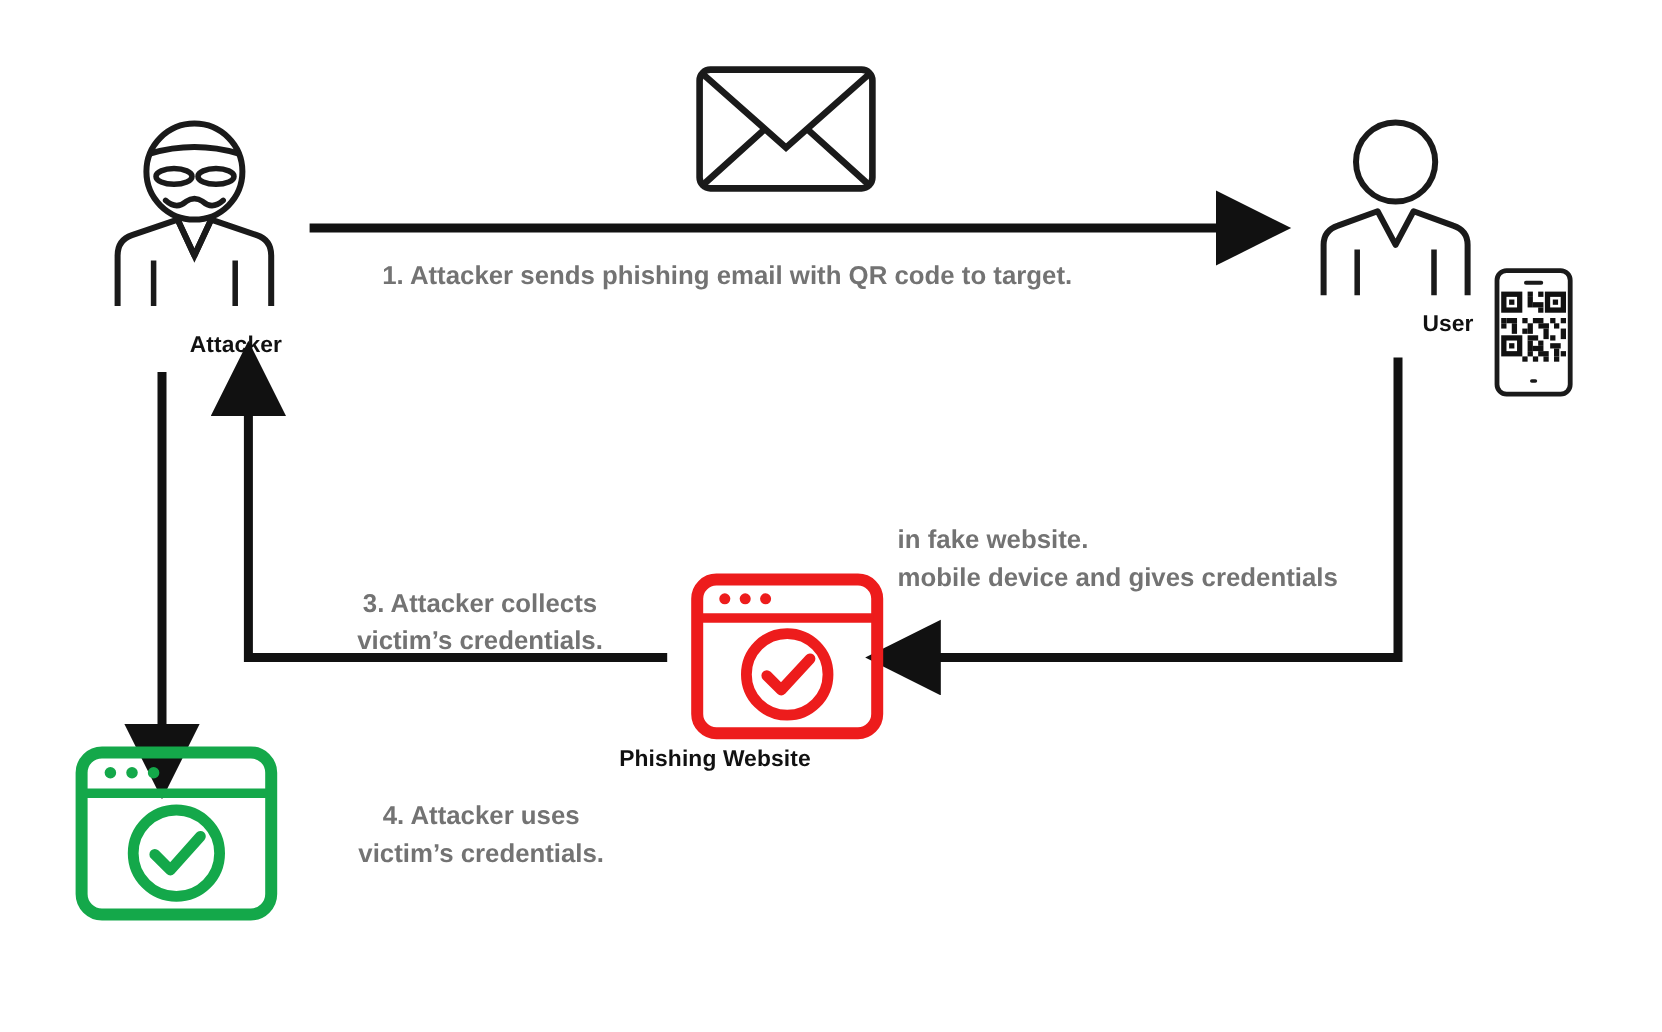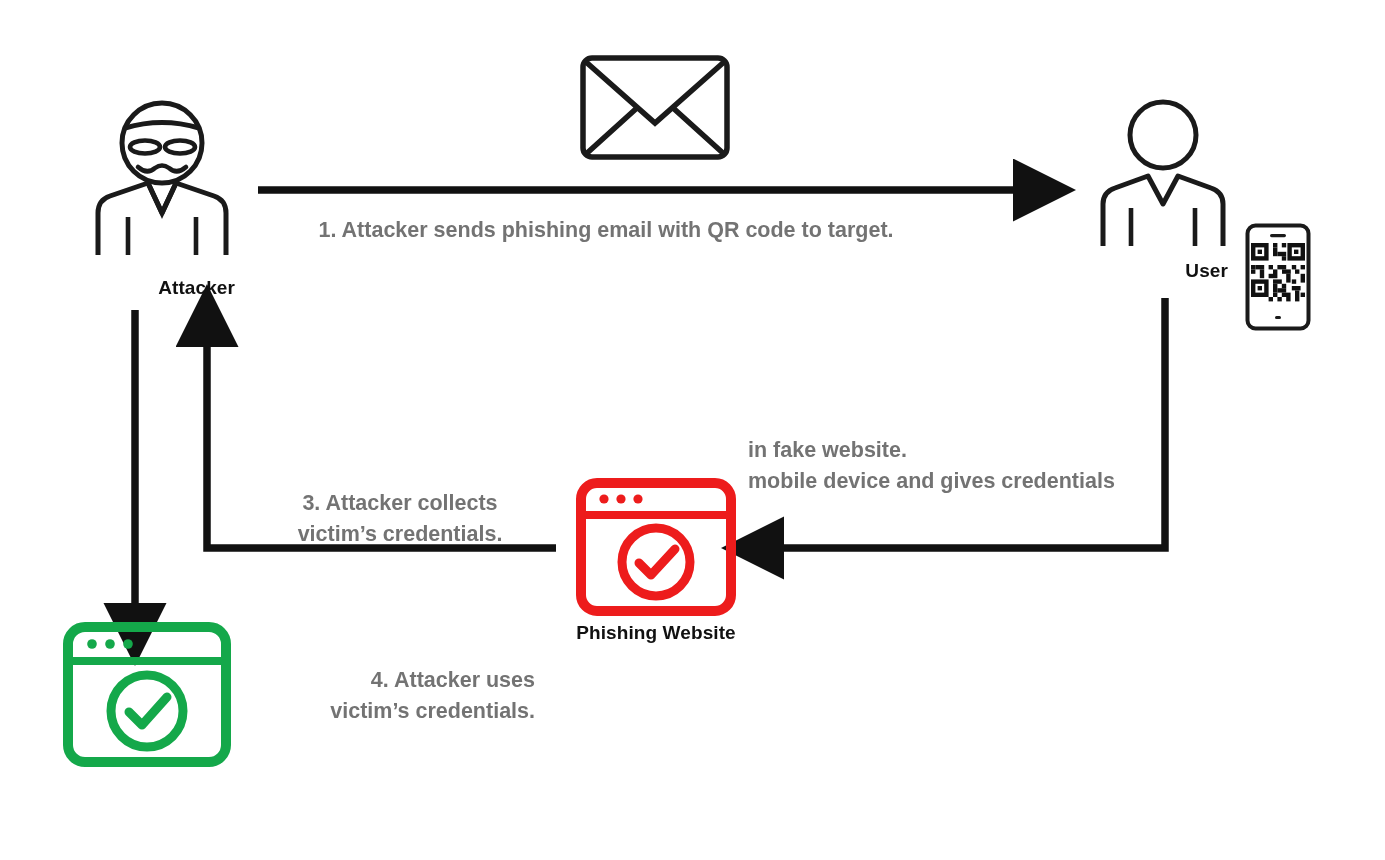--- a/index.html
+++ b/index.html
@@ -122,21 +122,21 @@
 
   <svg class="abs" style="left:576px;top:478px;width:160px;height:138px;" viewBox="0 0 160 138">
     <rect x="5" y="5" width="150" height="128" rx="16" ry="16" fill="none" stroke="#ED1C1C" stroke-width="10"></rect>
     <line x1="8" y1="37" x2="152" y2="37" stroke="#ED1C1C" stroke-width="8"></line>
     <circle cx="28" cy="21" r="4.6" fill="#ED1C1C"></circle>
     <circle cx="45" cy="21" r="4.6" fill="#ED1C1C"></circle>
     <circle cx="62" cy="21" r="4.6" fill="#ED1C1C"></circle>
     <circle cx="80" cy="84" r="34" fill="none" stroke="#ED1C1C" stroke-width="9"></circle>
     <path d="M63,85 L75,97 L99,71" fill="none" stroke="#ED1C1C" stroke-width="9" stroke-linecap="round" stroke-linejoin="round"></path>
   </svg>
-  <div class="abs label" style="left:516px;top:622px;width:280px;text-align:center;">Phishing Website</div>
+  <div class="abs label" style="left:516px;top:622px;width:280px;">Phishing Website</div>
 
   <svg class="abs" style="left:63px;top:622px;width:168px;height:145px;" viewBox="0 0 168 145">
     <rect x="5" y="5" width="158" height="135" rx="17" ry="17" fill="none" stroke="#14A84A" stroke-width="10"></rect>
     <line x1="8" y1="39" x2="160" y2="39" stroke="#14A84A" stroke-width="8"></line>
     <circle cx="29" cy="22" r="4.8" fill="#14A84A"></circle>
     <circle cx="47" cy="22" r="4.8" fill="#14A84A"></circle>
     <circle cx="65" cy="22" r="4.8" fill="#14A84A"></circle>
     <circle cx="84" cy="89" r="36" fill="none" stroke="#14A84A" stroke-width="9"></circle>
     <path d="M66,90 L79,103 L104,75" fill="none" stroke="#14A84A" stroke-width="9" stroke-linecap="round" stroke-linejoin="round"></path>
   </svg>
@@ -148,18 +148,18 @@
   <div class="abs step" style="left:748px;top:435px;width:400px;text-align:left;">
     <div>in fake website.</div>
     <div>mobile device and gives credentials</div>
   </div>
 
   <div class="abs step step-c" style="left:264px;top:452px;width:272px;margin-top:36px;">
     <div>3. Attacker collects</div>
     <div>victim’s credentials.</div>
   </div>
 
-  <div class="abs step" style="left:235px;top:665px;width:300px;text-align:right;">
+  <div class="abs step" style="left:251px;top:665px;width:300px;text-align:center;">
     <div>4. Attacker uses</div>
     <div>victim’s credentials.</div>
   </div>
 
 </div>
 
 </body></html>

